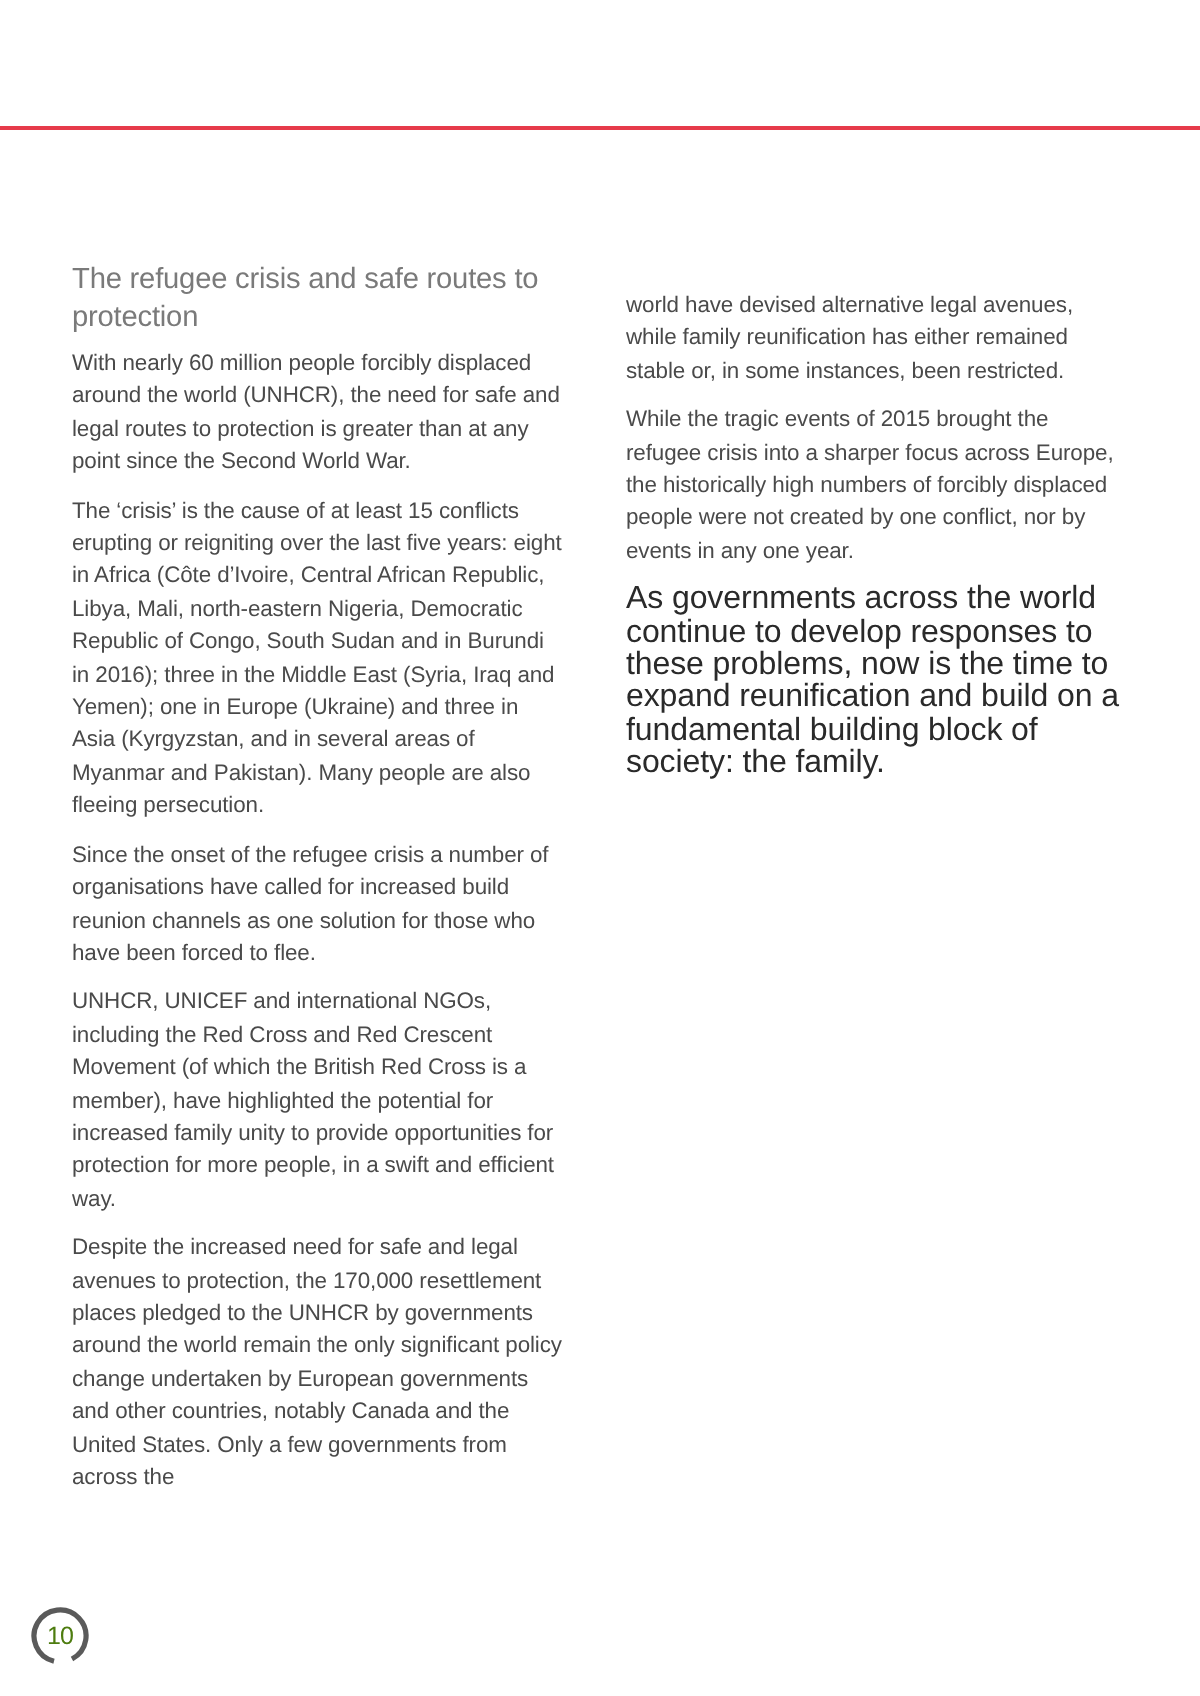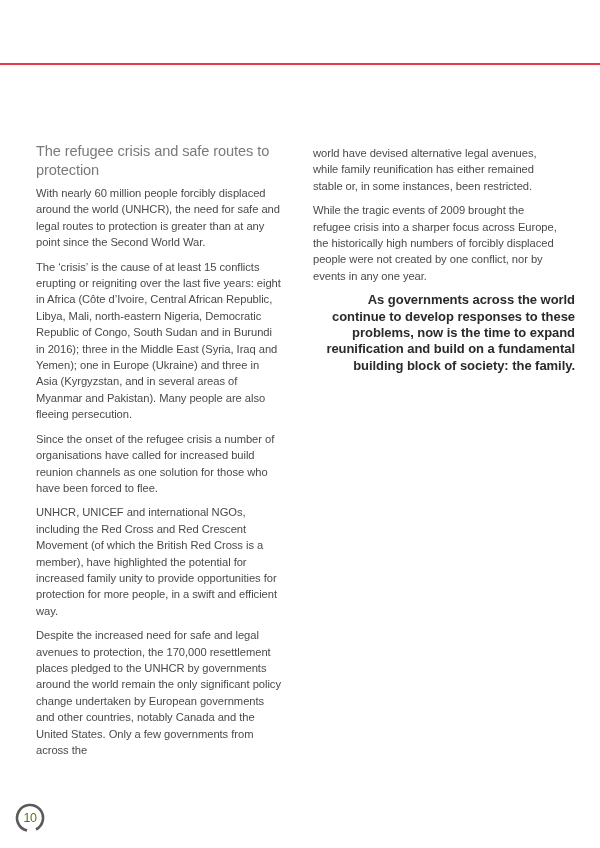--- a/index.html
+++ b/index.html
@@ -18,21 +18,21 @@
     .top-rule {
       position: absolute;
       left: 0;
       top: 63px;
       width: 600px;
       height: 2px;
       background: #e63a4a;
     }
     .column {
       position: absolute;
-      top: 142px;
+      top: 131px;
       font-size: 11.2px;
       line-height: 16.4px;
       letter-spacing: -0.05px;
     }
     .col-left {
       left: 36px;
       width: 260px;
     }
     .col-right {
       left: 313px;
@@ -44,26 +44,25 @@
       line-height: 18.5px;
       color: #7a7a7a;
       font-weight: normal;
       margin: 0 0 6px 0;
       letter-spacing: -0.1px;
     }
     .para {
       margin: 0 15px 8px 0;
     }
     .para-bold {
-      font-weight: bold;
+      font-weight: normal;
       color: #2a2a2a;
       margin: 0;
-      font-size: 13px;
+      font-size: 16px;
       line-height: 16.4px;
-      text-align: right;
     }
     .page-badge {
       position: absolute;
       left: 15px;
       top: 803px;
       width: 30px;
       height: 30px;
     }
     .page-badge svg {
       position: absolute;
@@ -92,21 +91,21 @@
   <h2 class="heading">The refugee crisis and safe routes to protection</h2>
   <p class="para">With nearly 60 million people forcibly displaced around the world (UNHCR), the need for safe and legal routes to protection is greater than at any point since the Second World War.</p>
   <p class="para">The ‘crisis’ is the cause of at least 15 conflicts erupting or reigniting over the last five years: eight in Africa (Côte d’Ivoire, Central African Republic, Libya, Mali, north-eastern Nigeria, Democratic Republic of Congo, South Sudan and in Burundi in 2016); three in the Middle East (Syria, Iraq and Yemen); one in Europe (Ukraine) and three in Asia (Kyrgyzstan, and in several areas of Myanmar and Pakistan). Many people are also fleeing persecution.</p>
   <p class="para">Since the onset of the refugee crisis a number of organisations have called for increased build reunion channels as one solution for those who have been forced to flee.</p>
   <p class="para">UNHCR, UNICEF and international NGOs, including the Red Cross and Red Crescent Movement (of which the British Red Cross is a member), have highlighted the potential for increased family unity to provide opportunities for protection for more people, in a swift and efficient way.</p>
   <p class="para">Despite the increased need for safe and legal avenues to protection, the 170,000 resettlement places pledged to the UNHCR by governments around the world remain the only significant policy change undertaken by European governments and other countries, notably Canada and the United States. Only a few governments from across the</p>
 </div>
 
 <div class="column col-right">
   <p class="para">world have devised alternative legal avenues, while family reunification has either remained stable or, in some instances, been restricted.</p>
-  <p class="para">While the tragic events of 2009 brought the refugee crisis into a sharper focus across Europe, the historically high numbers of forcibly displaced people were not created by one conflict, nor by events in any one year.</p>
+  <p class="para">While the tragic events of 2015 brought the refugee crisis into a sharper focus across Europe, the historically high numbers of forcibly displaced people were not created by one conflict, nor by events in any one year.</p>
   <p class="para-bold">As governments across the world continue to develop responses to these problems, now is the time to expand reunification and build on a fundamental building block of society: the family.</p>
 </div>
 
 <div class="page-badge">
   <svg width="30" height="30" viewBox="0 0 30 30">
     <path d="M 12 27.6 A 13 13 0 1 1 21 26.5" fill="none" stroke="#5a5a5a" stroke-width="2.6" stroke-linecap="butt"></path>
   </svg>
   <span class="page-number">10</span>
 </div>
 

